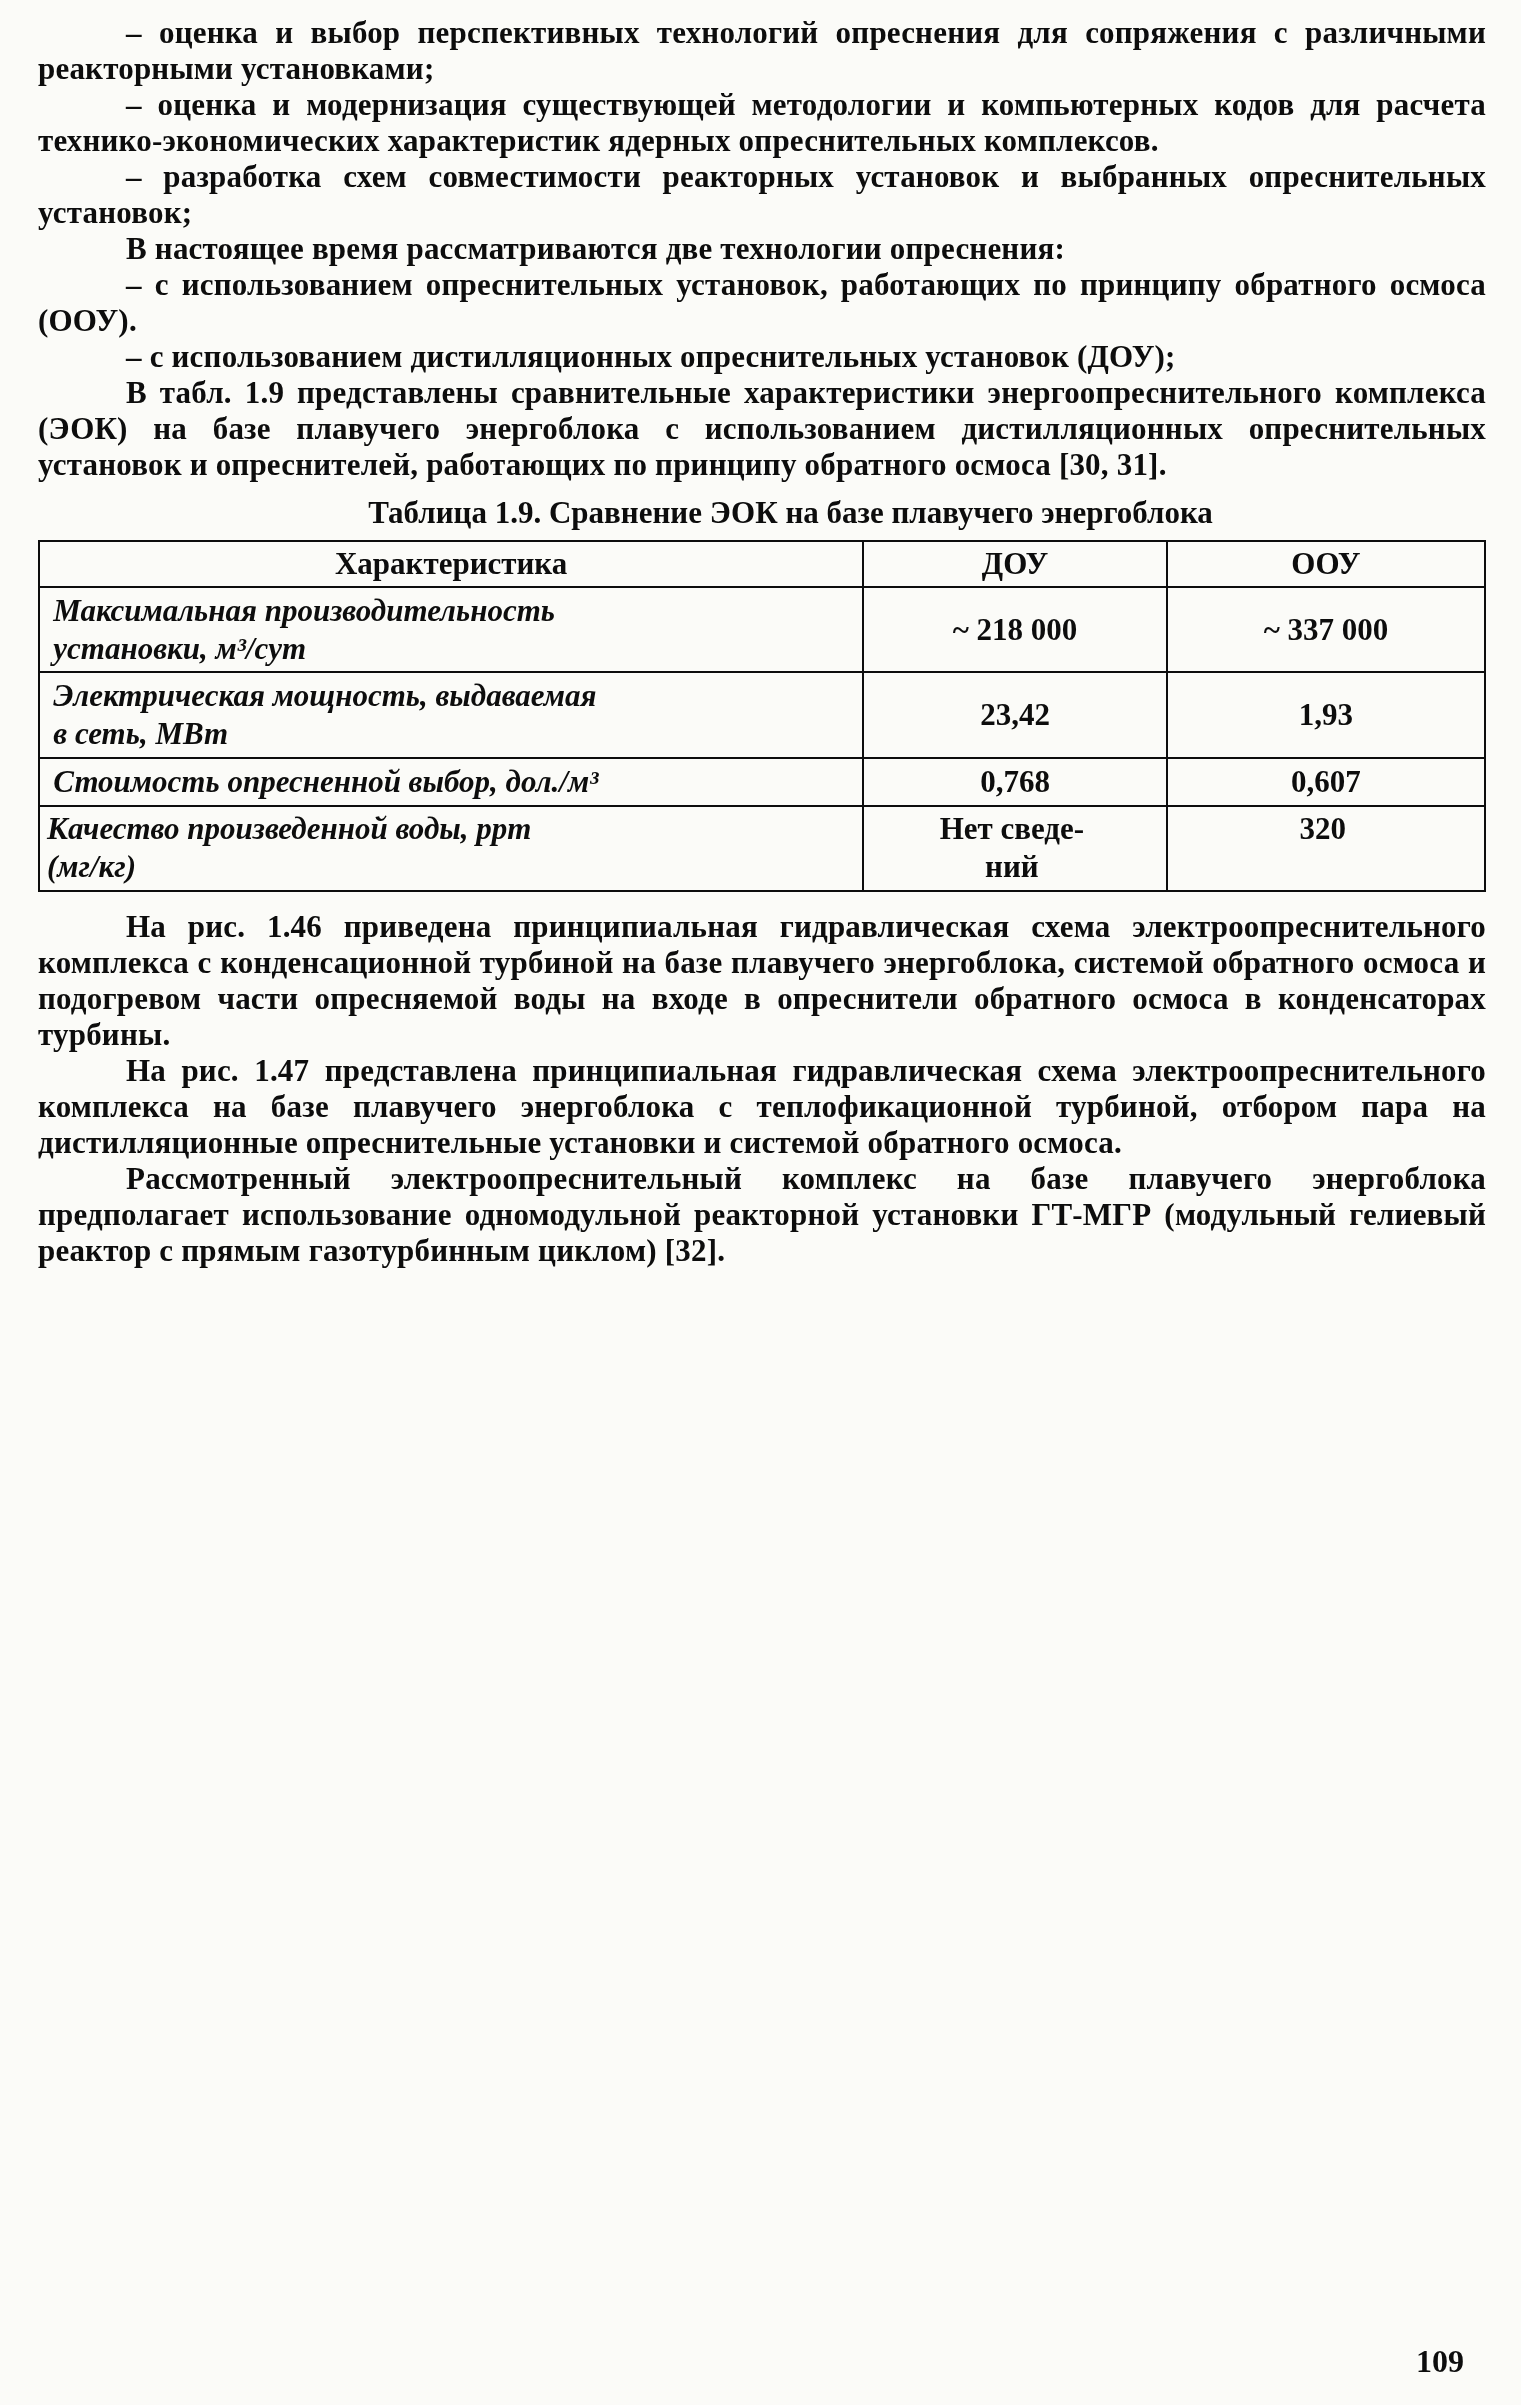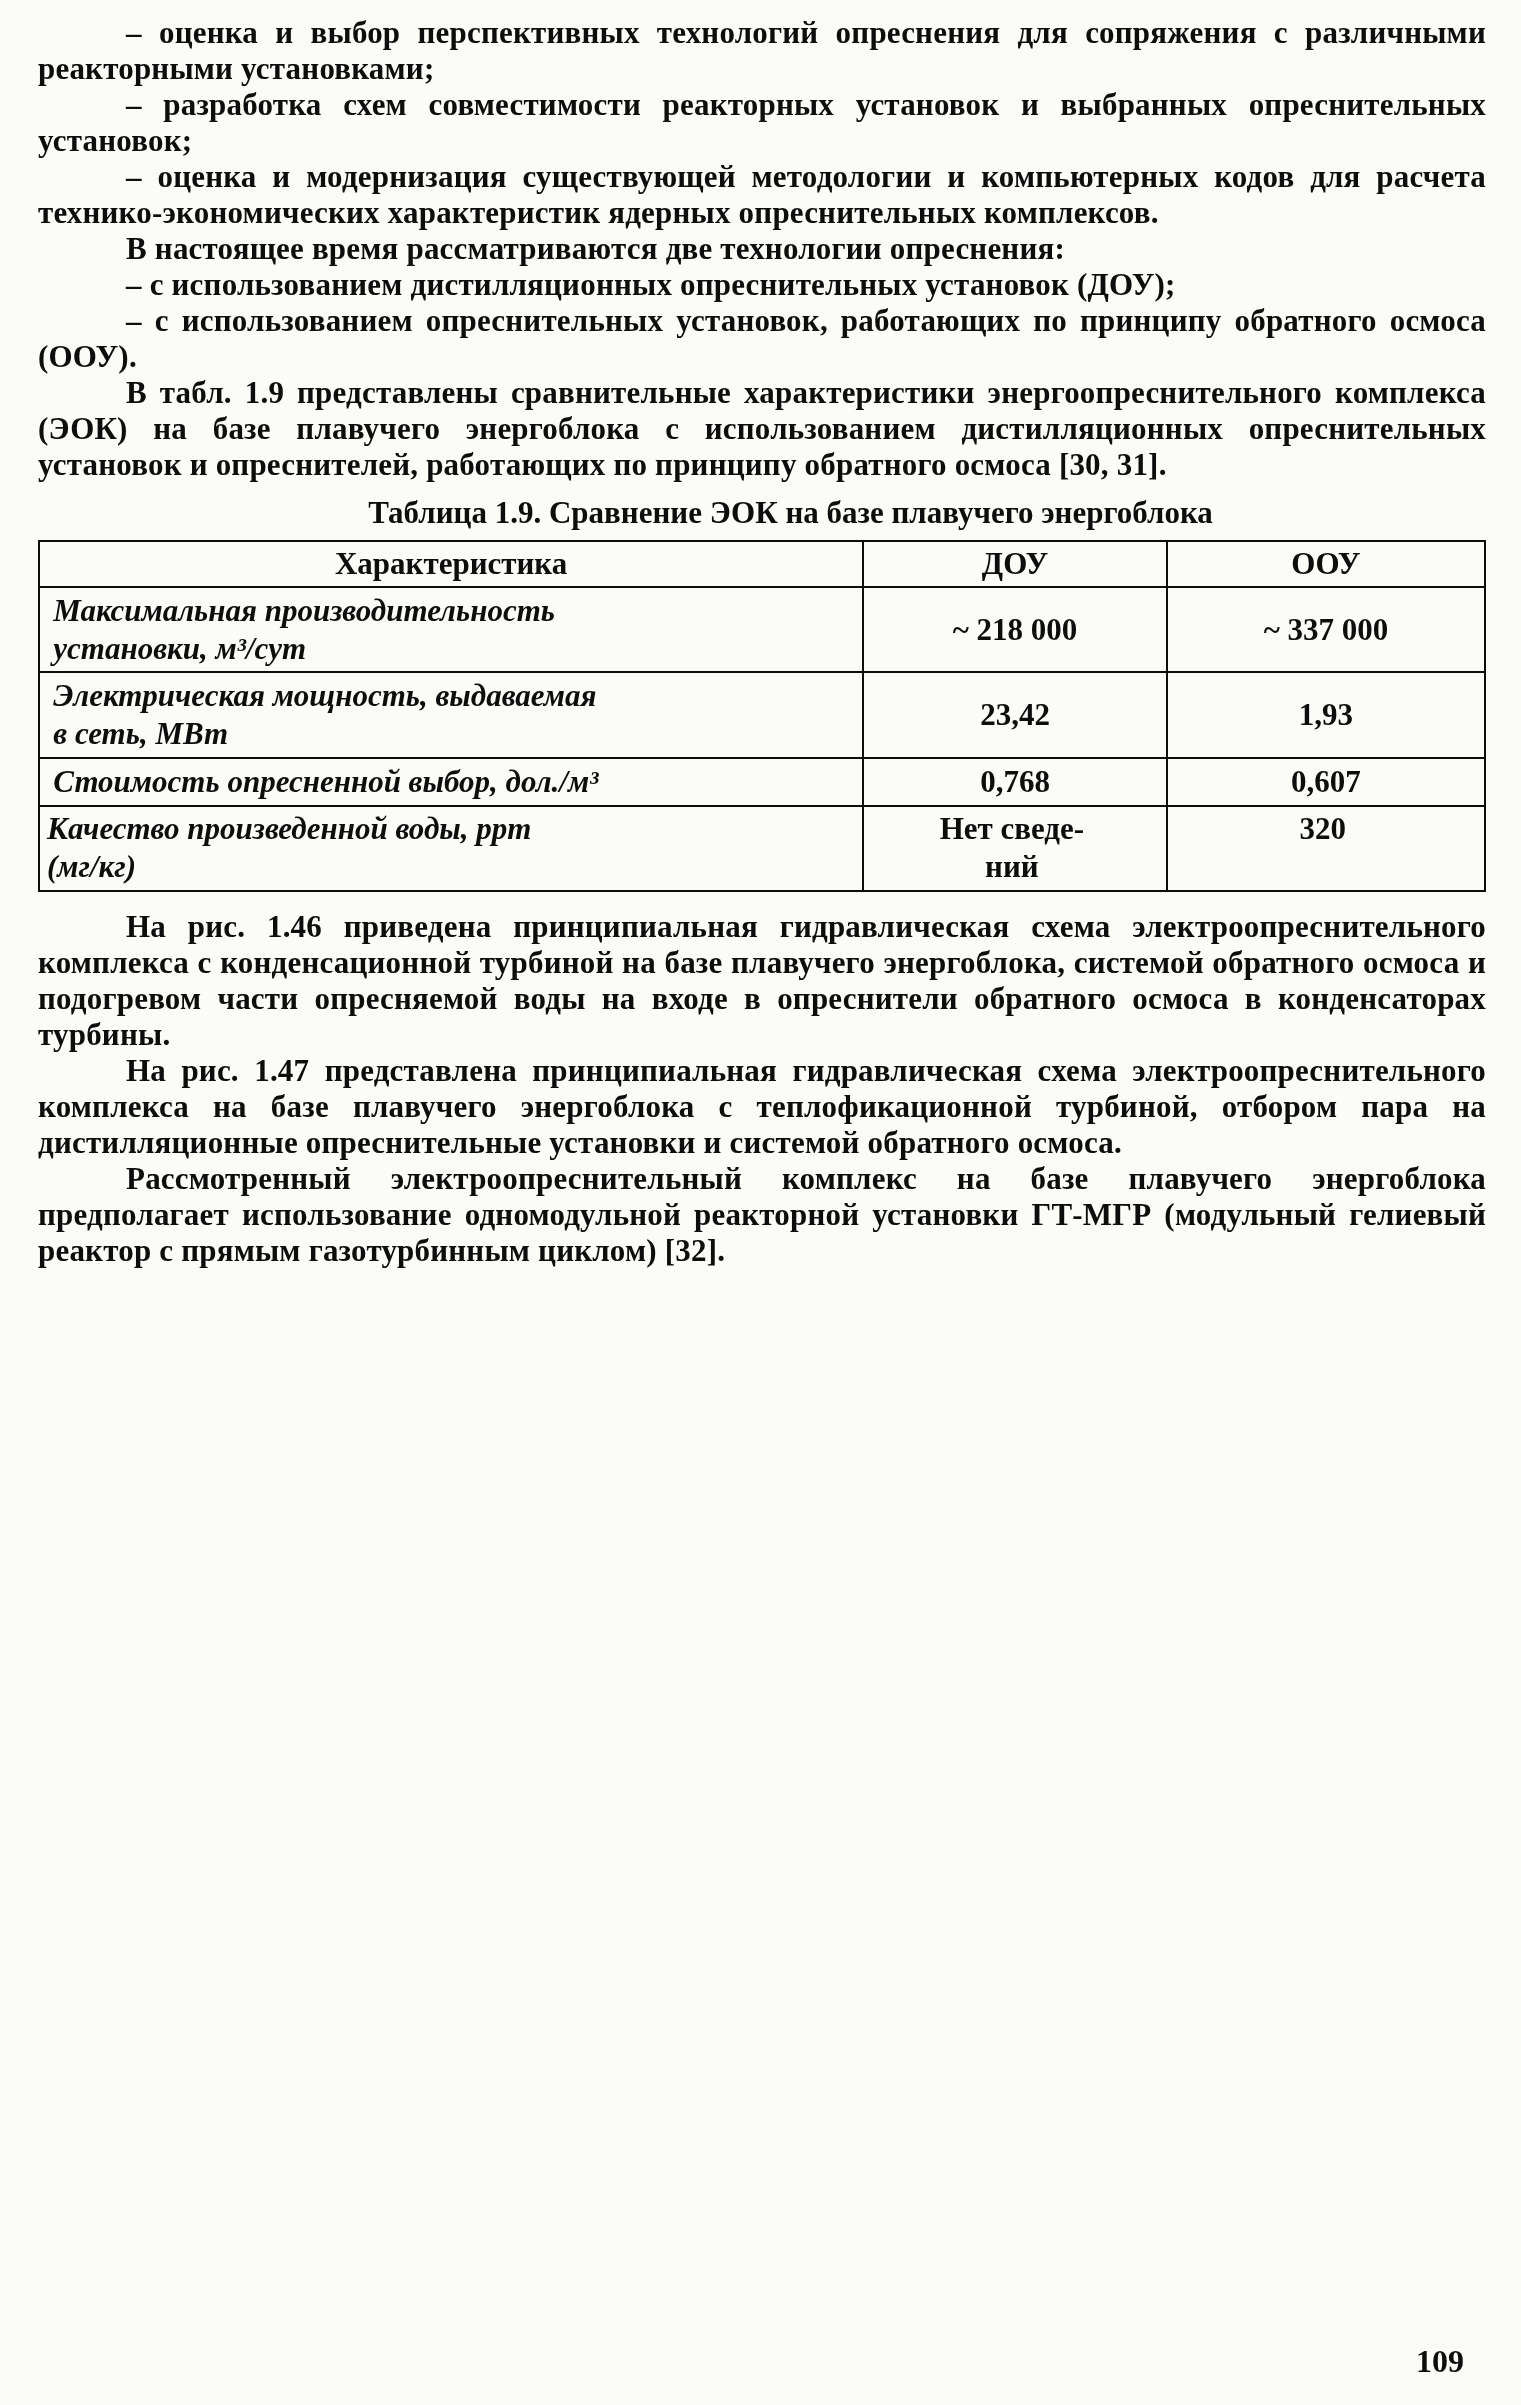--- a/index.html
+++ b/index.html
@@ -80,25 +80,25 @@
     font-weight: 700;
   }
 </style>
 </head>
 <body>
 
 <div class="page">
 
   <section class="text-block">
     <p class="para">– оценка и выбор перспективных технологий опреснения для сопряжения с различными реакторными установками;</p>
+    <p class="para">– оценка и модернизация существующей методологии и компьютерных кодов для расчета технико-экономических характеристик ядерных опреснительных комплексов.</p>
     <p class="para">– разработка схем совместимости реакторных установок и выбранных опреснительных установок;</p>
-    <p class="para">– оценка и модернизация существующей методологии и компьютерных кодов для расчета технико-экономических характеристик ядерных опреснительных комплексов.</p>
     <p class="para">В настоящее время рассматриваются две технологии опреснения:</p>
+    <p class="para">– с использованием опреснительных установок, работающих по принципу обратного осмоса (ООУ).</p>
     <p class="para">– с использованием дистилляционных опреснительных установок (ДОУ);</p>
-    <p class="para">– с использованием опреснительных установок, работающих по принципу обратного осмоса (ООУ).</p>
     <p class="para">В табл. 1.9 представлены сравнительные характеристики энергоопреснительного комплекса (ЭОК) на базе плавучего энергоблока с использованием дистилляционных опреснительных установок и опреснителей, работающих по принципу обратного осмоса [30, 31].</p>
   </section>
 
   <p class="table-caption">Таблица 1.9. Сравнение ЭОК на базе плавучего энергоблока</p>
 
   <table class="cmp-table">
     <colgroup>
       <col class="col-char">
       <col class="col-dou">
       <col class="col-oou">

